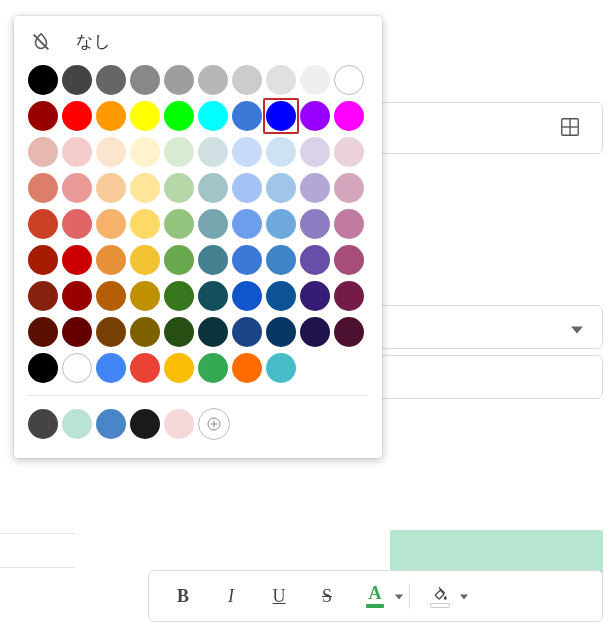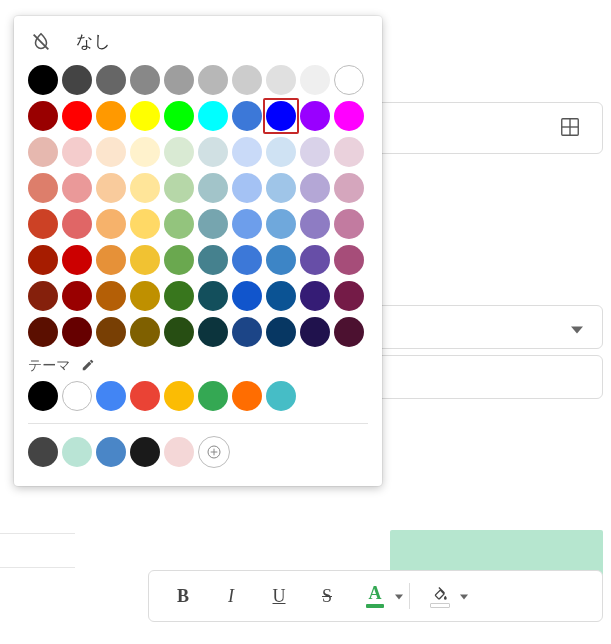--- a/index.html
+++ b/index.html
@@ -204,26 +204,20 @@
           <div class="sw" style="background: rgb(127, 96, 0);"></div>
           <div class="sw" style="background: rgb(39, 78, 19);"></div>
           <div class="sw" style="background: rgb(12, 52, 61);"></div>
           <div class="sw" style="background: rgb(28, 69, 135);"></div>
           <div class="sw" style="background: rgb(7, 55, 99);"></div>
           <div class="sw" style="background: rgb(32, 18, 77);"></div>
           <div class="sw" style="background: rgb(76, 17, 48);"></div>
         </div>
       </div>
 
-    <div class="section-label">
-      <span>テーマ</span>
-      <span class="pencil"><svg viewBox="0 0 24 24">
-            <path d="M3 17.25V21h3.75L17.81 9.94l-3.75-3.75L3 17.25zM20.71 7.04a1 1 0 0 0 0-1.41l-2.34-2.34a1 1 0 0 0-1.41 0l-1.83 1.83 3.75 3.75 1.83-1.83z"></path>
-          </svg></span>
-    </div>
     <div class="theme-row" id="row-theme">
         <div class="sw" style="background: rgb(0, 0, 0);"></div>
         <div class="sw hollow"></div>
         <div class="sw" style="background: rgb(66, 133, 244);"></div>
         <div class="sw" style="background: rgb(234, 67, 53);"></div>
         <div class="sw" style="background: rgb(251, 188, 4);"></div>
         <div class="sw" style="background: rgb(52, 168, 83);"></div>
         <div class="sw" style="background: rgb(255, 109, 1);"></div>
         <div class="sw" style="background: rgb(70, 189, 198);"></div>
       </div>

